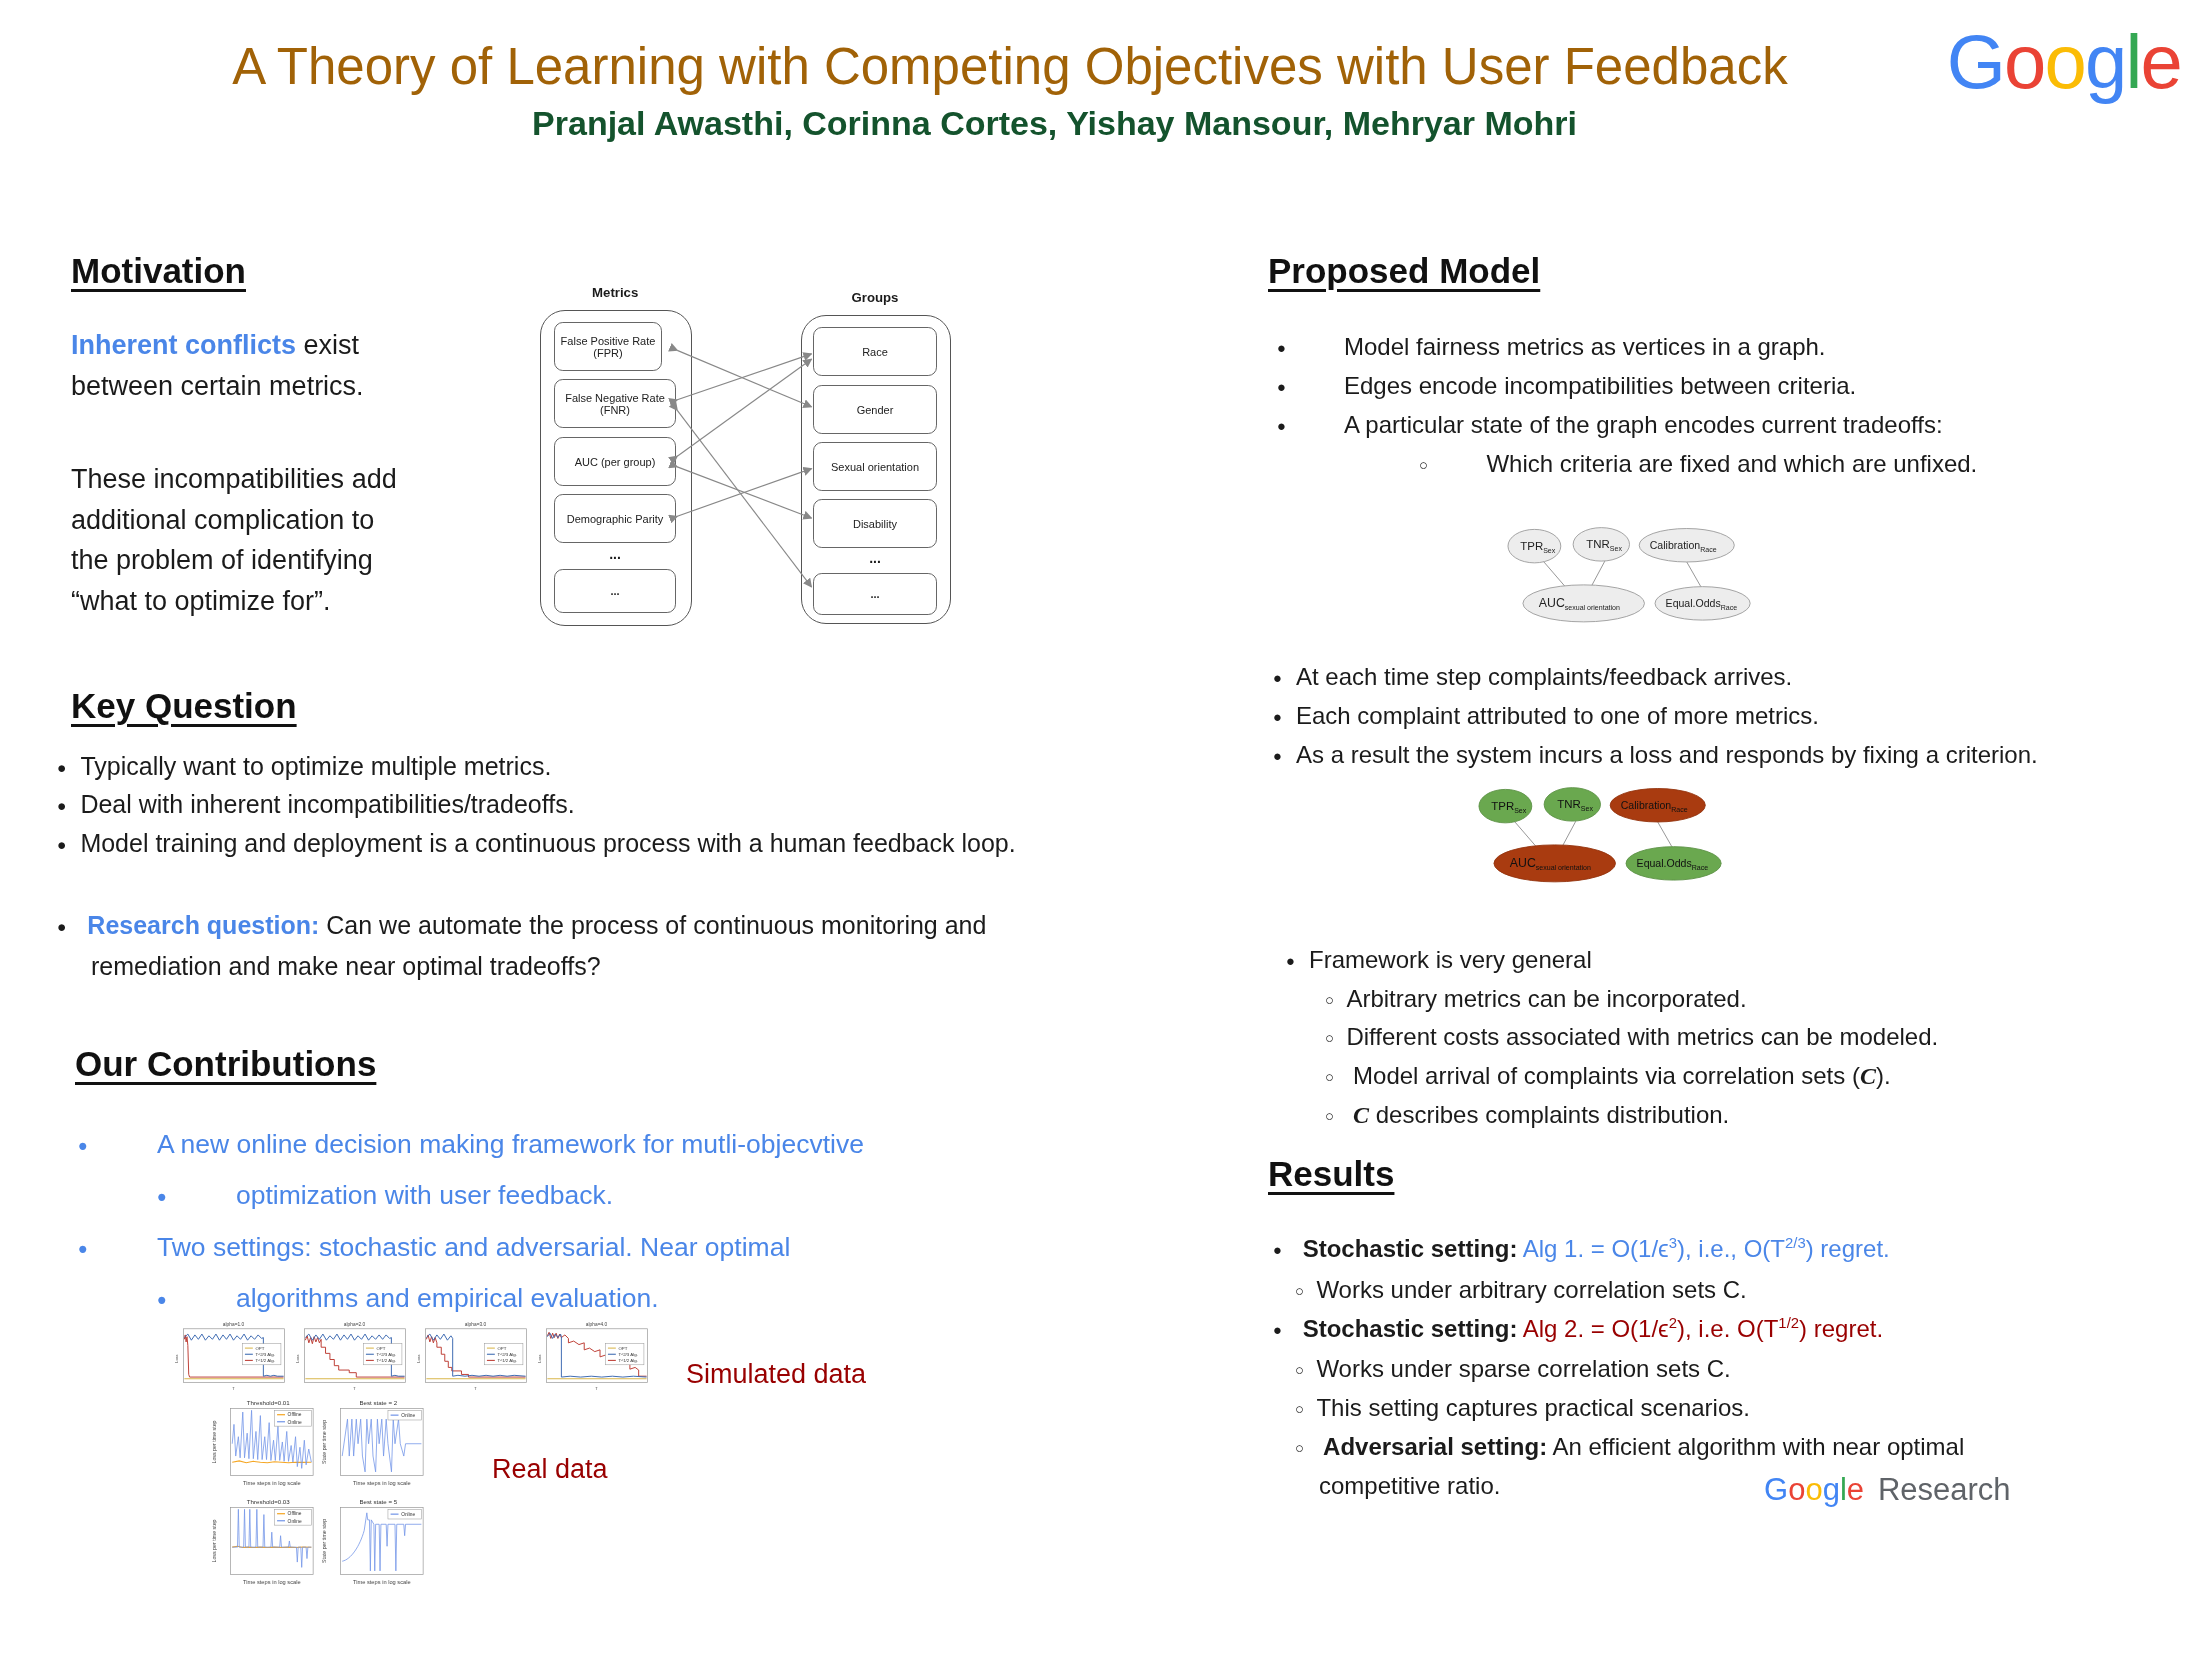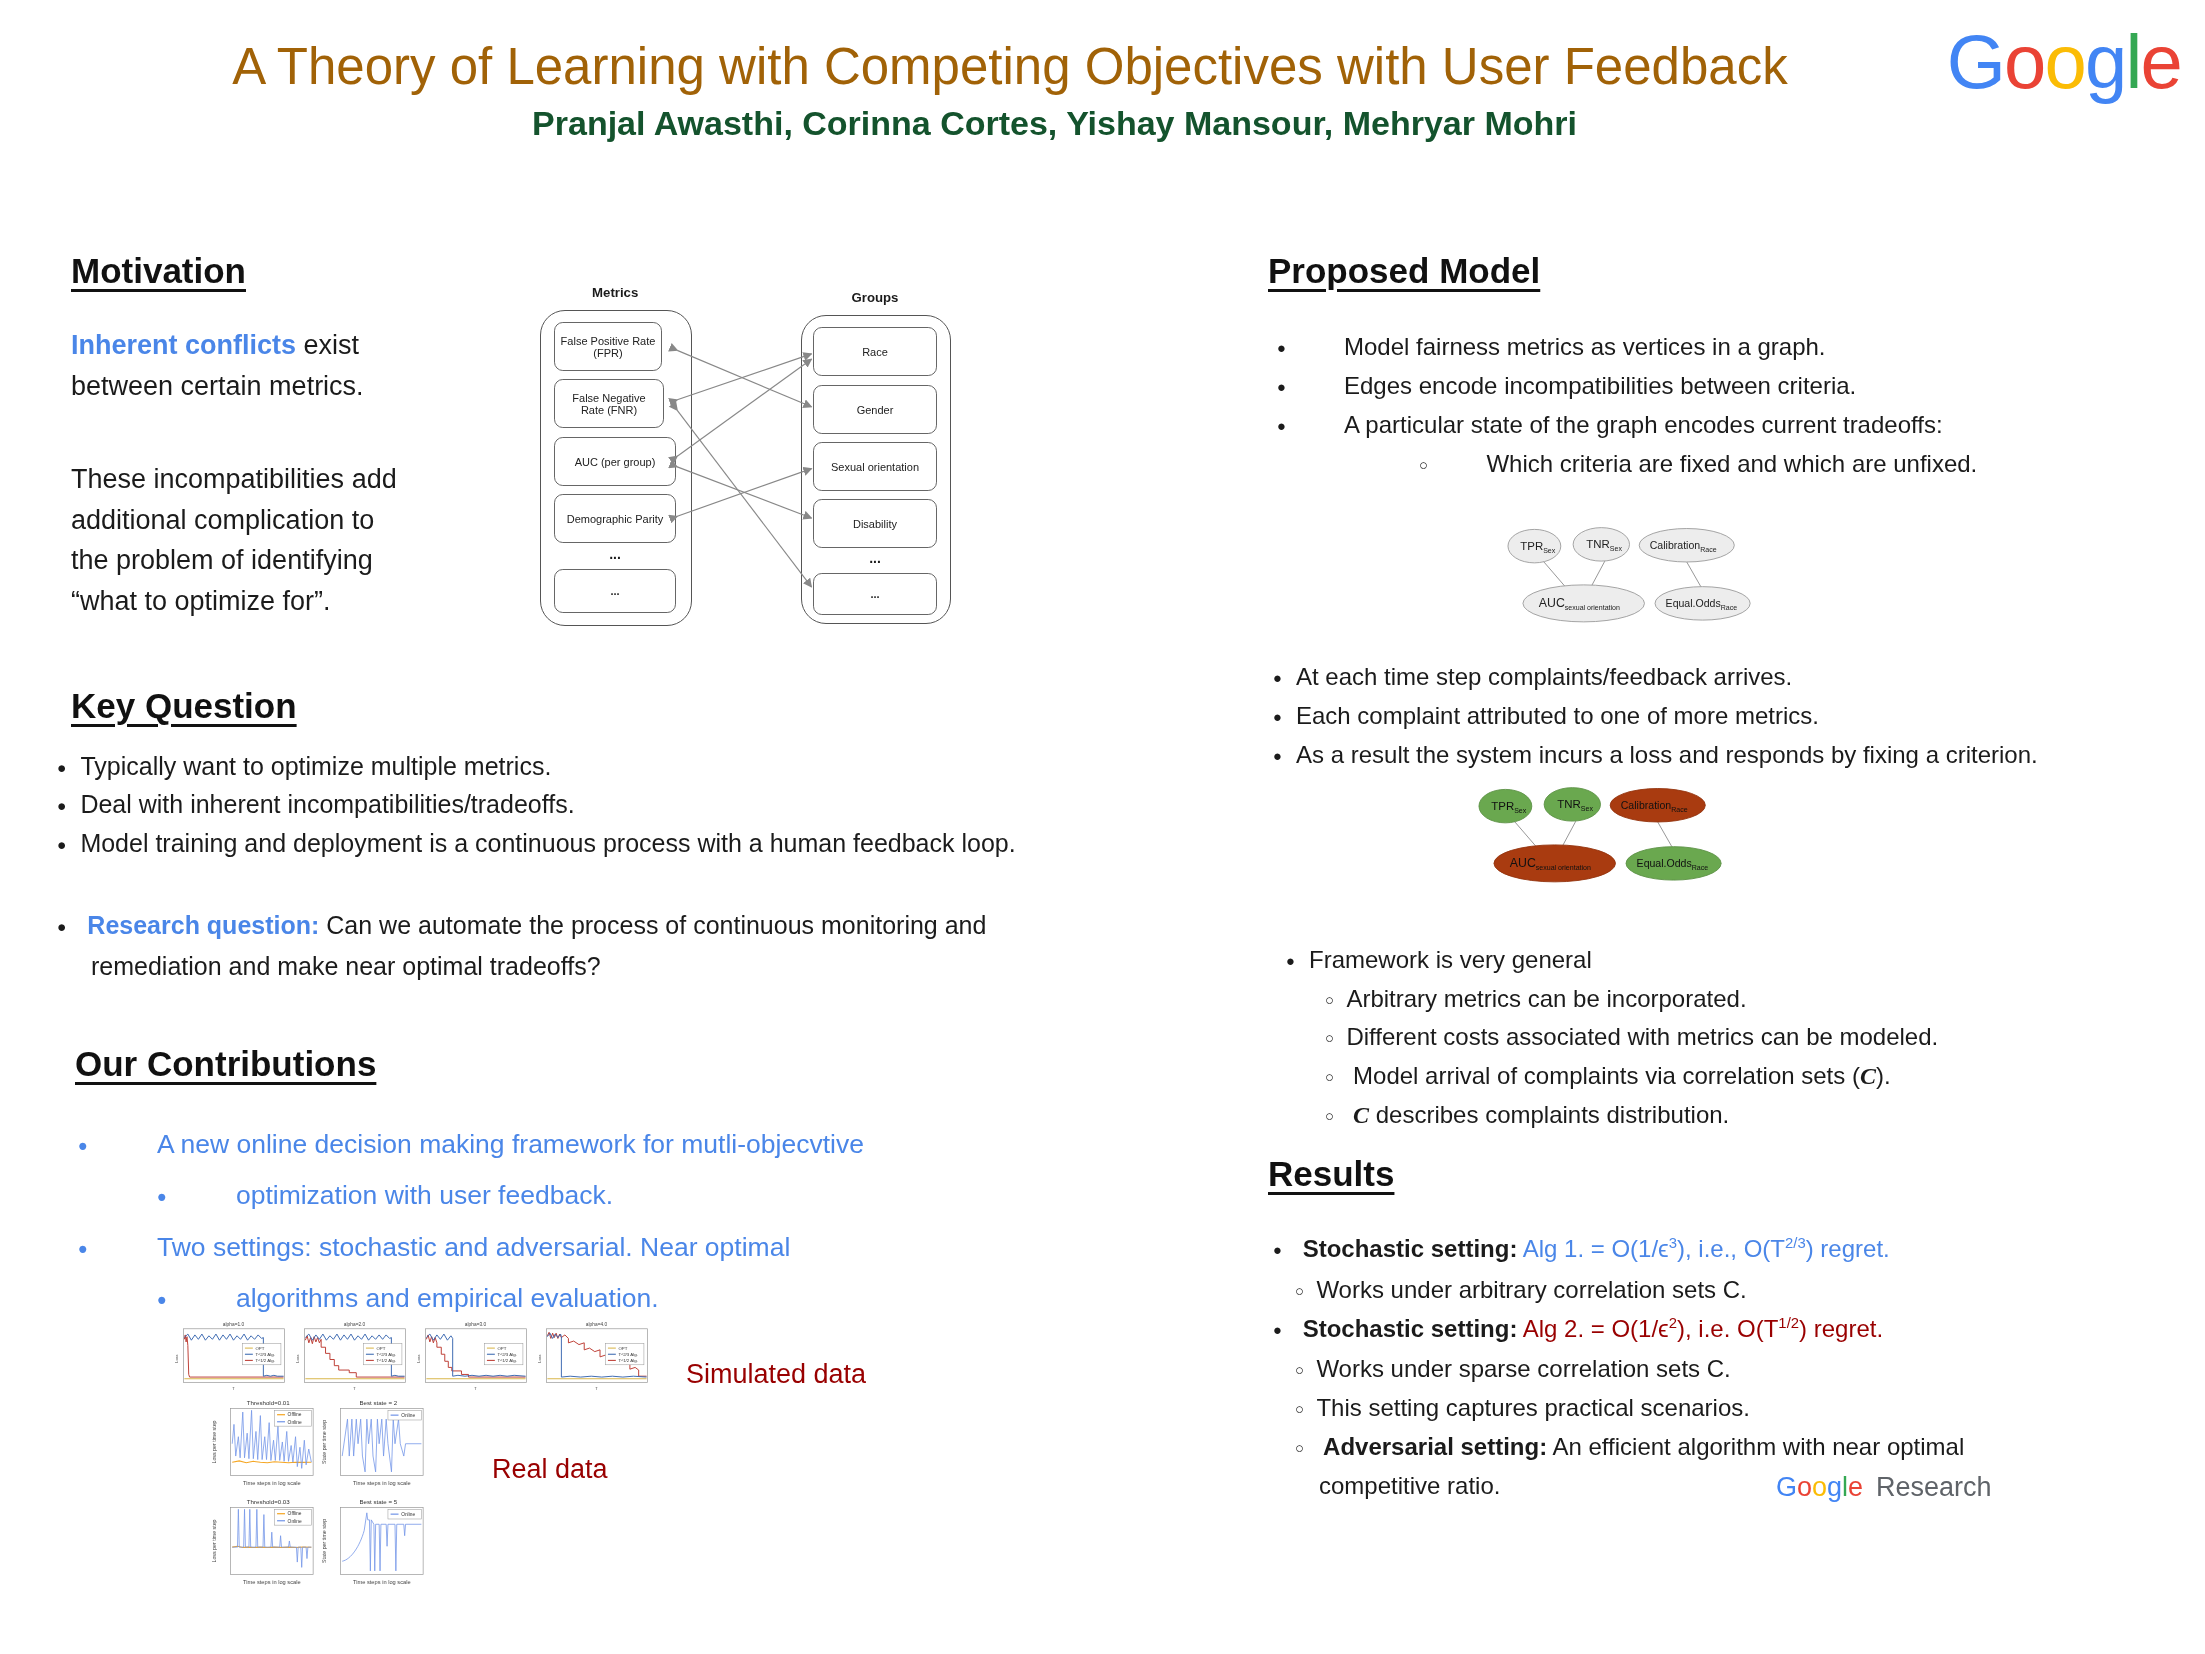--- a/index.html
+++ b/index.html
@@ -63,21 +63,21 @@
   </div>
 
   <div class="abs" style="left:529px;top:278px;width:481px;height:353px;">
     <div class="mgtitle" style="left:13.2px;top:7px;width:146px;">Metrics</div>
     <div class="mgtitle" style="left:272px;top:12.4px;width:148px;">Groups</div>
 
     <div class="mgcontainer" style="left:10.6px;top:32px;width:150px;height:314px;"></div>
     <div class="mgcontainer" style="left:272px;top:37px;width:148px;height:307px;"></div>
 
     <div class="mgbox" style="left:25px;top:44px;width:108px;height:49px;">False Positive Rate (FPR)</div>
-    <div class="mgbox" style="left:25px;top:101px;width:110px;height:49px;">False Negative Rate (FNR)</div>
+    <div class="mgbox" style="left:25px;top:101px;width:122px;height:49px;">False Negative Rate (FNR)</div>
     <div class="mgbox" style="left:25px;top:159px;width:122px;height:49px;">AUC (per group)</div>
     <div class="mgbox" style="left:25px;top:216px;width:122px;height:49px;">Demographic Parity</div>
     <div class="dots" style="left:25px;top:268px;width:122px;">...</div>
     <div class="mgbox" style="left:25px;top:291px;width:122px;height:44px;font-weight:700;">...</div>
 
     <div class="mgbox" style="left:284px;top:49px;width:124px;height:49px;">Race</div>
     <div class="mgbox" style="left:284px;top:107px;width:124px;height:49px;">Gender</div>
     <div class="mgbox" style="left:284px;top:164px;width:124px;height:49px;">Sexual orientation</div>
     <div class="mgbox" style="left:284px;top:221px;width:124px;height:49px;">Disability</div>
     <div class="dots" style="left:284px;top:272px;width:124px;">...</div>
@@ -316,19 +316,19 @@
     <span class="bold">Stochastic setting:</span><span class="darkred"><span> Alg 2. = O(1/ϵ</span><sup>2</sup><span>), i.e. O(T</span><sup>1/2</sup><span>) regret.</span></span>
   </div>
   <div class="brow hollow" style="left:1295px;top:1355px;"><span>Works under sparse correlation sets C.</span></div>
   <div class="brow hollow" style="left:1295px;top:1394px;"><span>This setting captures practical scenarios.</span></div>
 
   <div class="brow hollow" style="left:1295px;top:1433px;">
     <span class="bold">Adversarial setting:</span><span> An efficient algorithm with near optimal</span>
   </div>
   <div class="brow nobullet" style="left:1319px;top:1472px;">competitive ratio.</div>
 
-  <div class="abs" style="left:1764px;top:1472px;font-size:27px;font-weight:500;white-space:nowrap;margin-left:12px;">
+  <div class="abs" style="left:1764px;top:1472px;font-size:31px;font-weight:500;white-space:nowrap;">
     <span style="color:#4285f4">G</span><span style="color:#ea4335">o</span><span style="color:#fbbc05">o</span><span style="color:#4285f4">g</span><span style="color:#34a853">l</span><span style="color:#ea4335">e</span>
     <span style="color:#5f6368;font-weight:400;margin-left:5.3px;">Research</span>
   </div>
 
 </div>
 
 
 </body></html>

